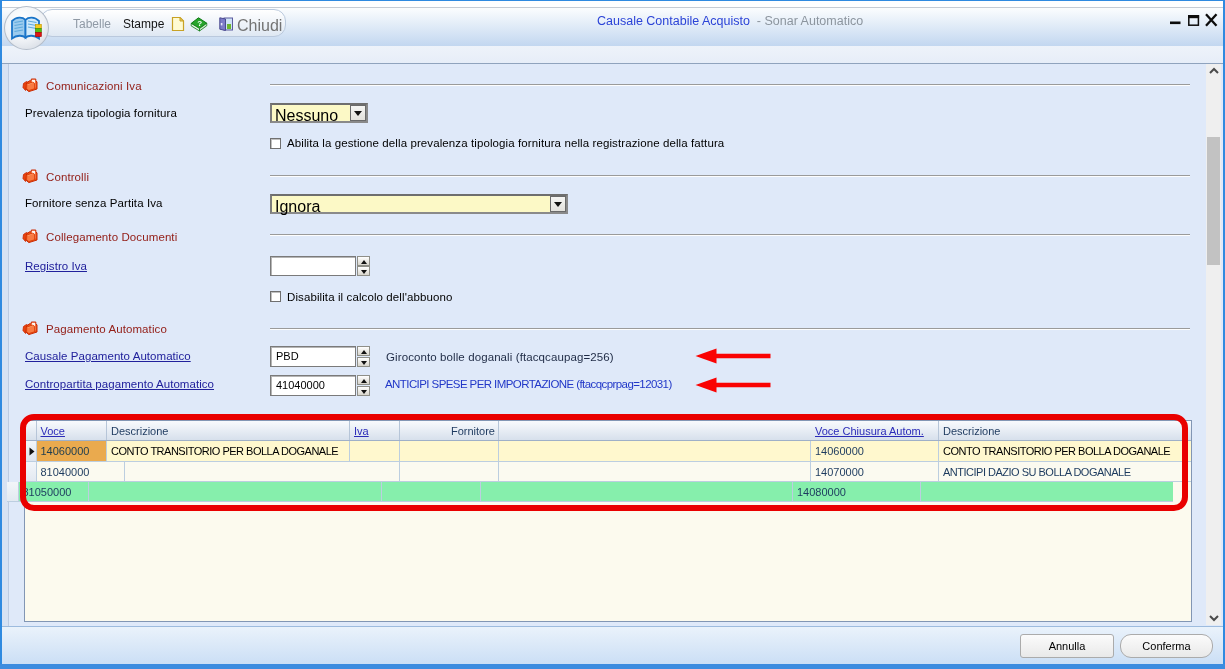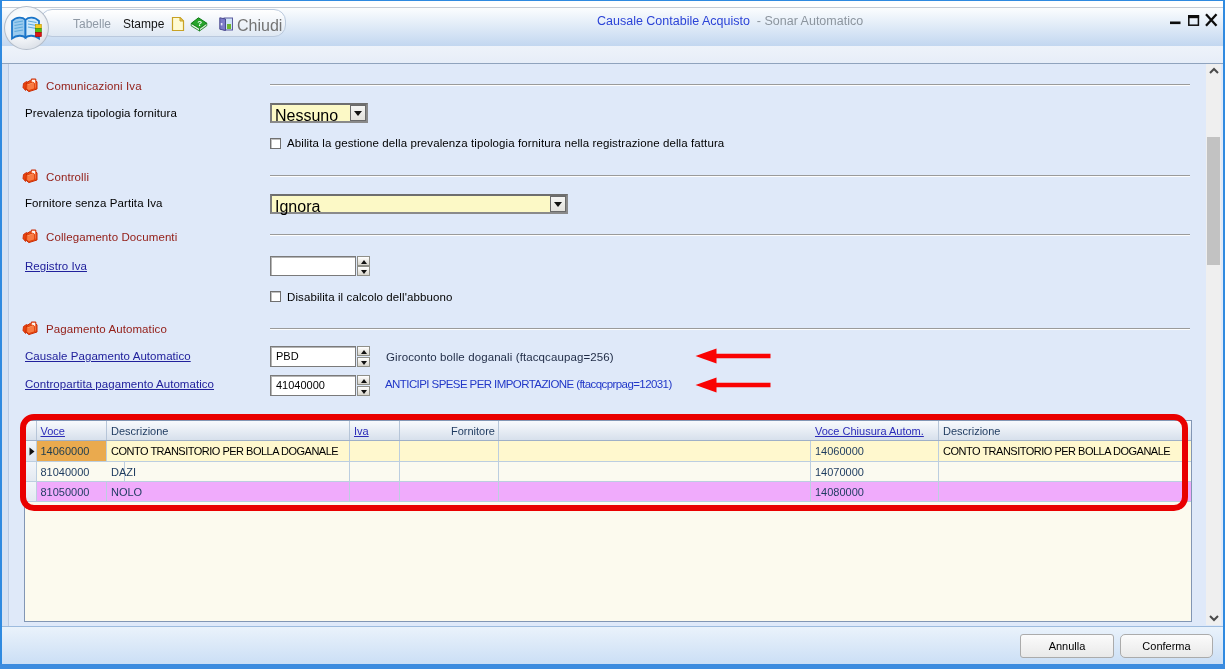--- a/index.html
+++ b/index.html
@@ -223,38 +223,35 @@
     <svg class="abs" style="left:3.5px;top:6px" width="6" height="9" viewBox="0 0 6 9">
       <path d="M0.5 0.5 L5.5 4.5 L0.5 8.5 Z" fill="#111"></path>
     </svg>
   </div>
 
   <div class="abs" style="left:25px;top:462px;width:1166px;height:20px;background:#fbfaf0;border-bottom:1px solid #bccee0">
     <div class="rcell" style="left:0;width:11.5px;background:linear-gradient(#f2f5f9,#e3e9f1)"></div>
     <div class="rcell" style="left:11.5px;width:88px">
       <span>81040000</span>
     </div>
-    <div class="rcell" style="left:82px;width:243px">
-      <span>DAZI</span>
-    </div>
     <div class="rcell" style="left:325px;width:50px"></div>
     <div class="rcell" style="left:375px;width:99px"></div>
     <div class="rcell" style="left:474px;width:312px"></div>
     <div class="rcell" style="left:786px;width:128px">
       <span>14070000</span>
     </div>
-  </div>
-
-  <div class="abs" style="left:25px;top:482px;width:1166px;height:20px;background:#f0abfc;border-bottom:1px solid #bccee0">
+    <div class="rcell" style="left:914px;width:251px;border-right:none">
+      <span style="letter-spacing:-0.5px">ANTICIPI DAZIO SU BOLLA DOGANALE</span>
+    </div>
+  </div>
+
+  <div class="abs" style="left:7px;top:482px;width:1166px;height:20px;background:#86efac;border-bottom:1px solid #bccee0">
     <div class="rcell" style="left:0;width:11.5px;background:linear-gradient(#f2f5f9,#e3e9f1)"></div>
     <div class="rcell" style="left:11.5px;width:70.5px">
       <span>81050000</span>
-    </div>
-    <div class="rcell" style="left:82px;width:243px">
-      <span>NOLO</span>
     </div>
     <div class="rcell" style="left:325px;width:50px"></div>
     <div class="rcell" style="left:375px;width:99px"></div>
     <div class="rcell" style="left:474px;width:312px"></div>
     <div class="rcell" style="left:786px;width:128px">
       <span>14080000</span>
     </div>
   </div>
 
   <div class="abs" style="left:20px;top:414px;width:1168px;height:97px;border:6px solid #e90000;border-radius:14px"></div>
@@ -264,13 +261,13 @@
     <path d="M1 6 L5 2 L9 6" stroke="#4a4a4a" stroke-width="2" fill="none"></path>
   </svg>
   <div class="abs" style="left:1207px;top:137px;width:13px;height:128px;background:#c2c2c2"></div>
   <svg class="abs" style="left:1209px;top:614px" width="10" height="8" viewBox="0 0 10 8">
     <path d="M1 2 L5 6 L9 2" stroke="#4a4a4a" stroke-width="2" fill="none"></path>
   </svg>
 
   <div class="abs" style="left:2px;top:626px;width:1221px;height:1px;background:#9dbbde"></div>
   <div class="abs" style="left:2px;top:627px;width:1221px;height:37px;background:linear-gradient(#eaf2fb,#cbdff5)"></div>
   <div class="abs" style="left:1020px;top:634px;width:94px;height:24px;background:linear-gradient(#fbfbfb,#e9e9e9);border:1px solid #ababab;border-radius:3px;text-align:center;font-size:11px;line-height:22px">Annulla</div>
-  <div class="abs" style="left:1120px;top:634px;width:93px;height:24px;background:linear-gradient(#fbfbfb,#e9e9e9);border:1px solid #ababab;border-radius:5px;text-align:center;font-size:11px;line-height:22px">Conferma</div>
+  <div class="abs" style="left:1120px;top:634px;width:93px;height:24px;background:linear-gradient(#fbfbfb,#e9e9e9);border:1px solid #ababab;border-radius:11px;text-align:center;font-size:11px;line-height:22px">Conferma</div>
 
 </body></html>

